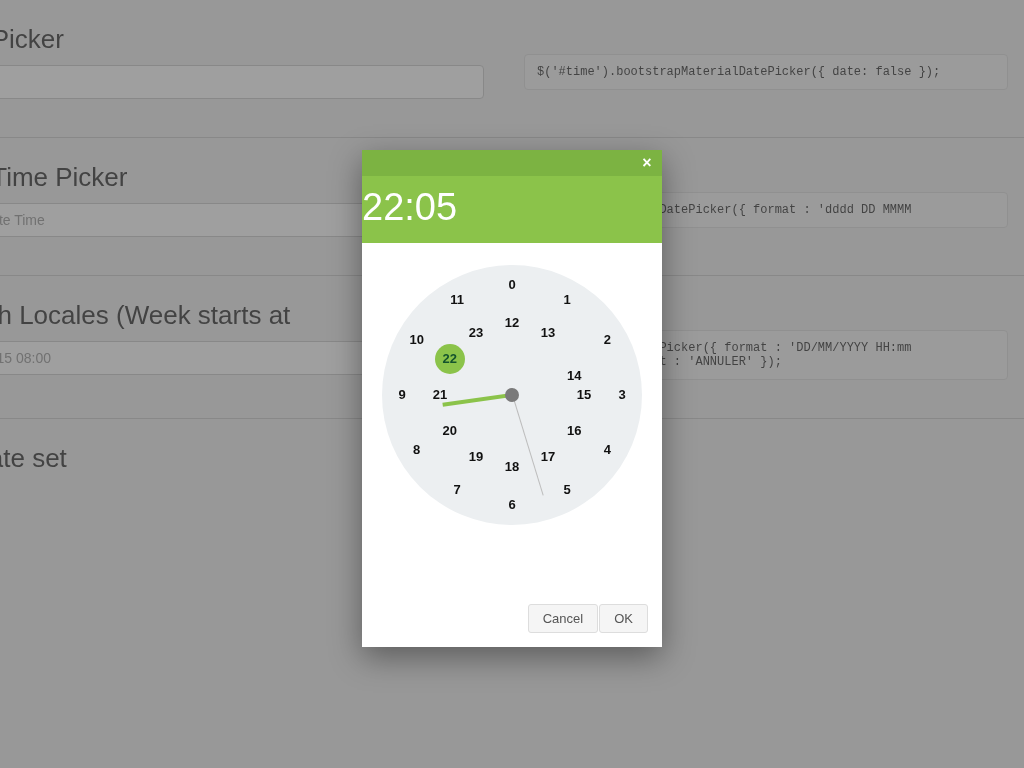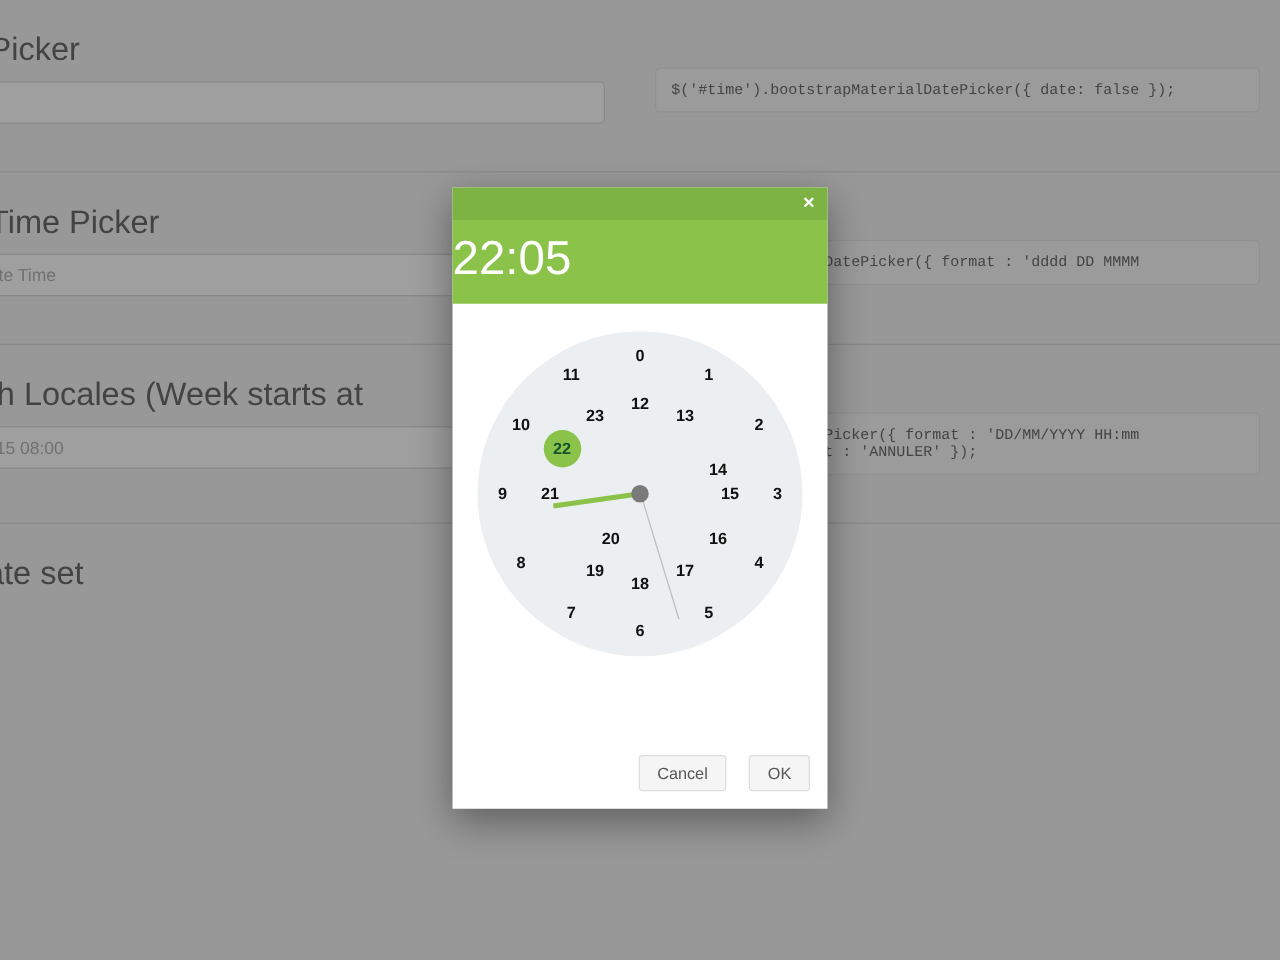--- a/index.html
+++ b/index.html
@@ -61,21 +61,21 @@
   .hand-green { background: #8bc34a; height: 70px; width: 4px; left: 128px; transform: rotate(82deg); z-index: 3; }
 
   .num {
     position: absolute; width: 26px; height: 26px; line-height: 26px; text-align: center;
     font-size: 13px; font-weight: 700; color: #111; border-radius: 50%;
     user-select: none; cursor: pointer;
   }
   .num.selected { background: #8bc34a; color: #14532d; width: 30px; height: 30px; line-height: 30px; font-size: 13px; }
 
   .footer {
-    position: absolute; bottom: 14px; right: 14px; display: flex; gap: 18px;
+    position: absolute; bottom: 14px; right: 14px; display: flex; gap: 1px;
   }
   .btn {
     background: #f5f5f5; border: 1px solid #ddd; border-radius: 3px;
     padding: 6px 14px; font-size: 13px; color: #555; cursor: pointer;
   }
 </style>
 </head>
 <body>
 
 <div class="bg">
@@ -152,21 +152,21 @@
         <div class="num" style="left: 21.7372px; top: 62px;">10</div>
         <div class="num" style="left: 62px; top: 21.7372px;">11</div>
         <div class="num" style="left: 117px; top: 45px;">12</div>
         <div class="num" style="left: 153px; top: 54.6462px;">13</div>
         <div class="num" style="left: 179.354px; top: 98px;">14</div>
         <div class="num" style="left: 189px; top: 117px;">15</div>
         <div class="num" style="left: 179.354px; top: 153px;">16</div>
         <div class="num" style="left: 153px; top: 179.354px;">17</div>
         <div class="num" style="left: 117px; top: 189px;">18</div>
         <div class="num" style="left: 81px; top: 179.354px;">19</div>
-        <div class="num" style="left: 54.6462px; top: 153px; margin-left: 39px;">20</div>
+        <div class="num" style="left: 54.6462px; top: 153px;">20</div>
         <div class="num" style="left: 45px; top: 117px;">21</div>
         <div class="num selected" style="left: 52.6462px; top: 79px;">22</div>
         <div class="num" style="left: 81px; top: 54.6462px;">23</div>
       </div>
   </div>
 
   <div class="footer">
     <button class="btn">Cancel</button>
     <button class="btn">OK</button>
   </div>

